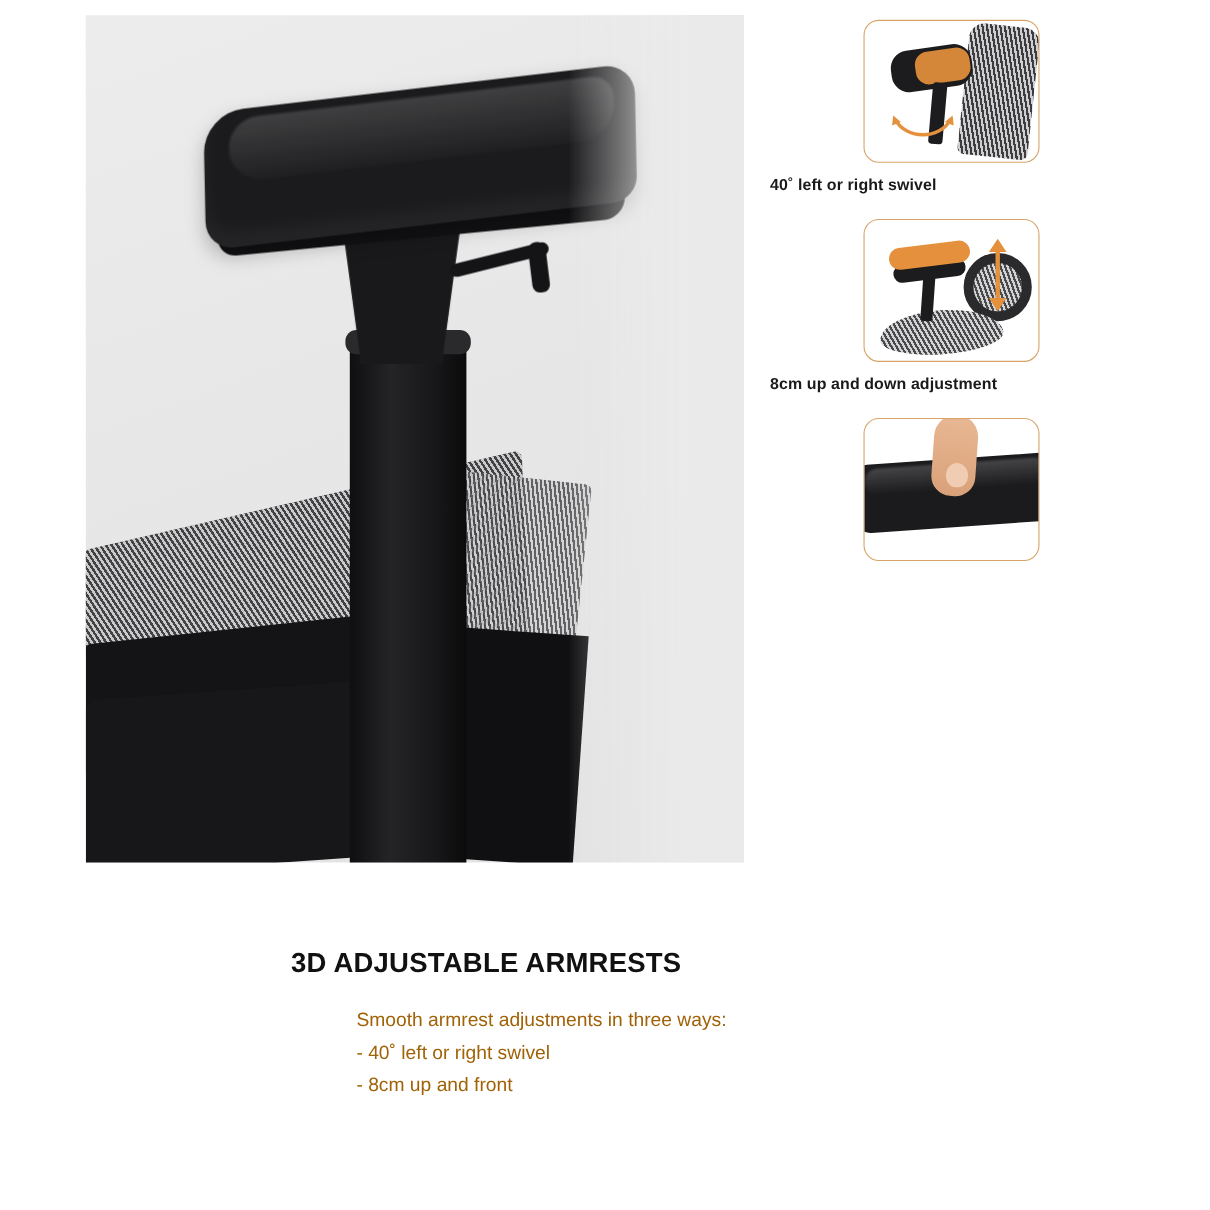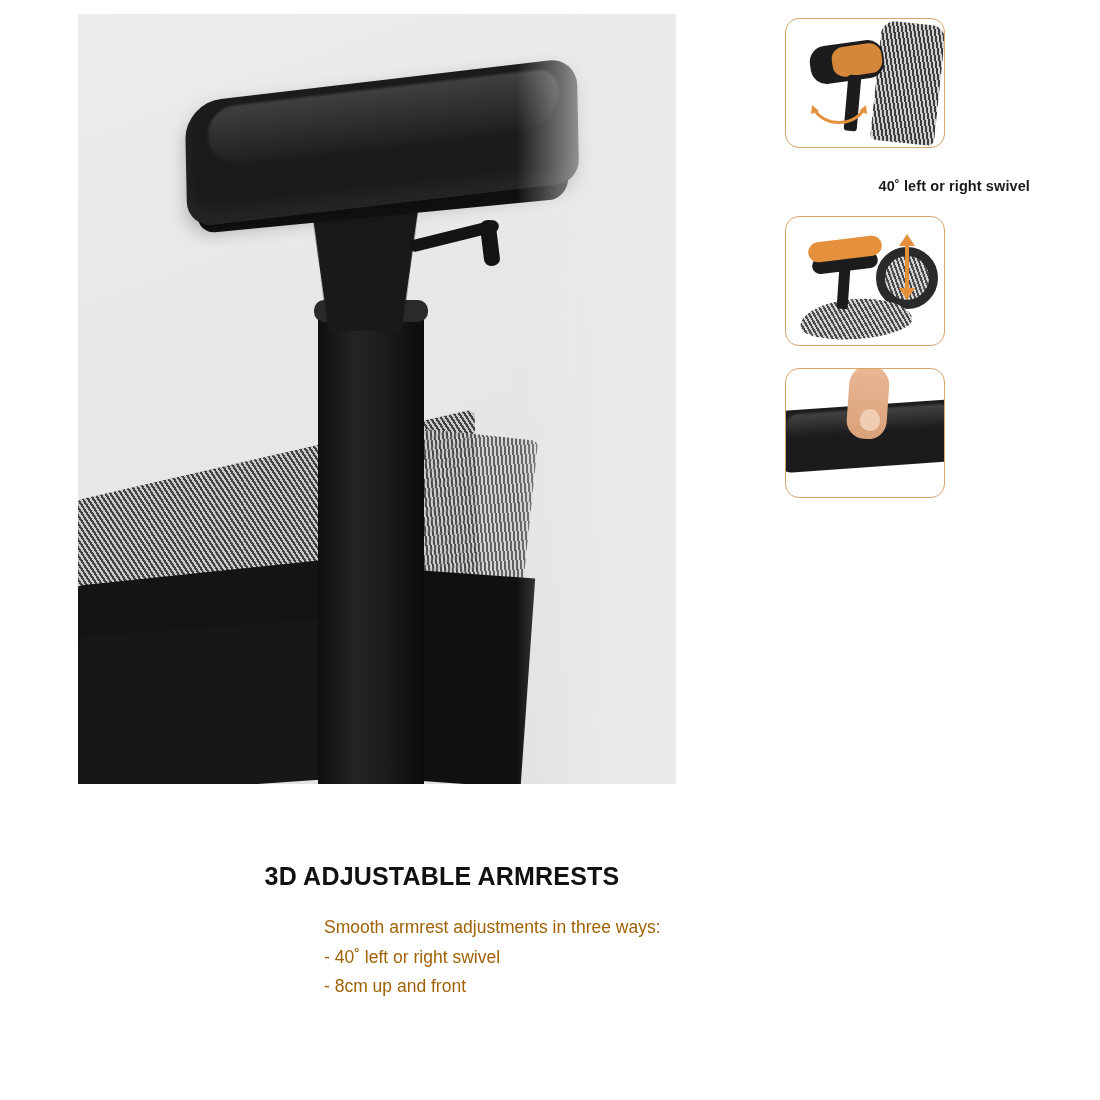--- a/index.html
+++ b/index.html
@@ -157,22 +157,22 @@
   .thumb {
     width: 160px; height: 130px;
     margin: 0 auto;
     border: 1.5px solid #d8a46a;
     border-radius: 14px;
     background: #ffffff;
     position: relative;
     overflow: hidden;
   }
   .feature-caption {
-    margin-top: 30px;
-    text-align: right;
+    margin-top: 13px;
+    text-align: left;
     font-size: 14.5px;
     font-weight: bold;
     color: #1a1a1a;
     letter-spacing: .1px;
   }
 
   
   .t1-chairback {
     position: absolute; right: 4px; top: 4px; width: 64px; height: 120px;
     background: repeating-linear-gradient(75deg,#3d3d3f 0 2px,#cfcfd1 2px 4px);
@@ -326,20 +326,21 @@
         <div class="t2-seat"></div>
         <div class="t2-col"></div>
         <div class="t2-pad2"></div>
         <div class="t2-pad"></div>
         <svg class="arrow-svg" style="left:110px; top:16px;" width="22" height="68" viewBox="0 0 22 68">
           <path d="M11 10 L11 58" stroke="#e4903c" stroke-width="4" fill="none"></path>
           <path d="M11 1 L19 13 L3 13 Z" fill="#e4903c"></path>
           <path d="M11 67 L3 55 L19 55 Z" fill="#e4903c"></path>
         </svg>
       </div>
+      <div class="feature-caption">8cm up and down adjustment</div>
     </div>
 
 
     <div class="feature">
       <div class="thumb">
         <div class="t4-pad"></div>
         <div class="t4-pad-hi"></div>
         <div class="t4-finger"></div>
         <div class="t4-nail"></div>
       </div>

